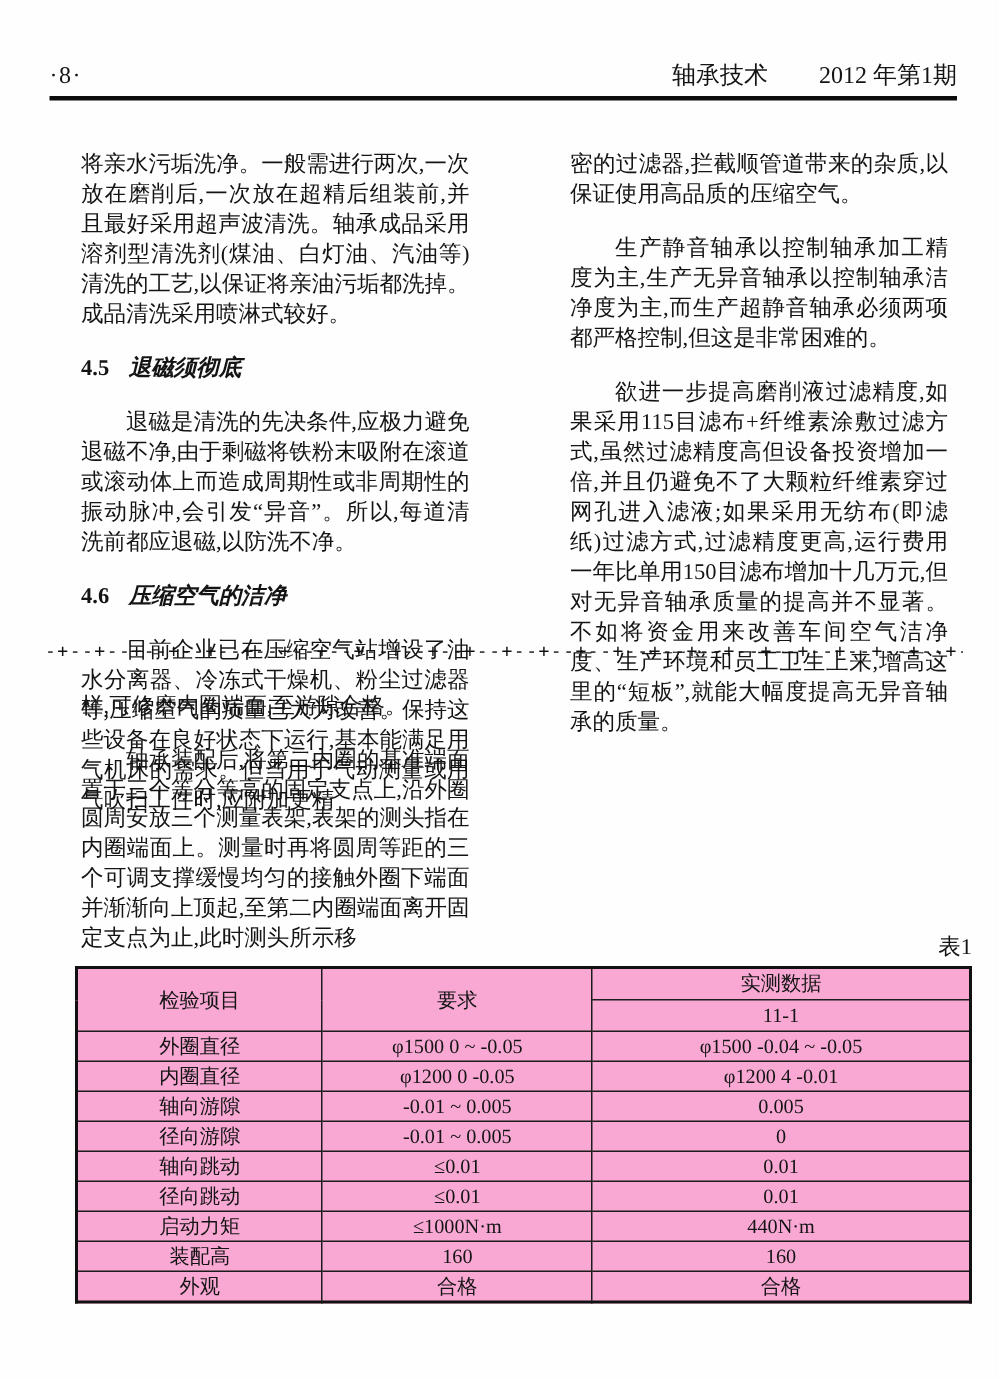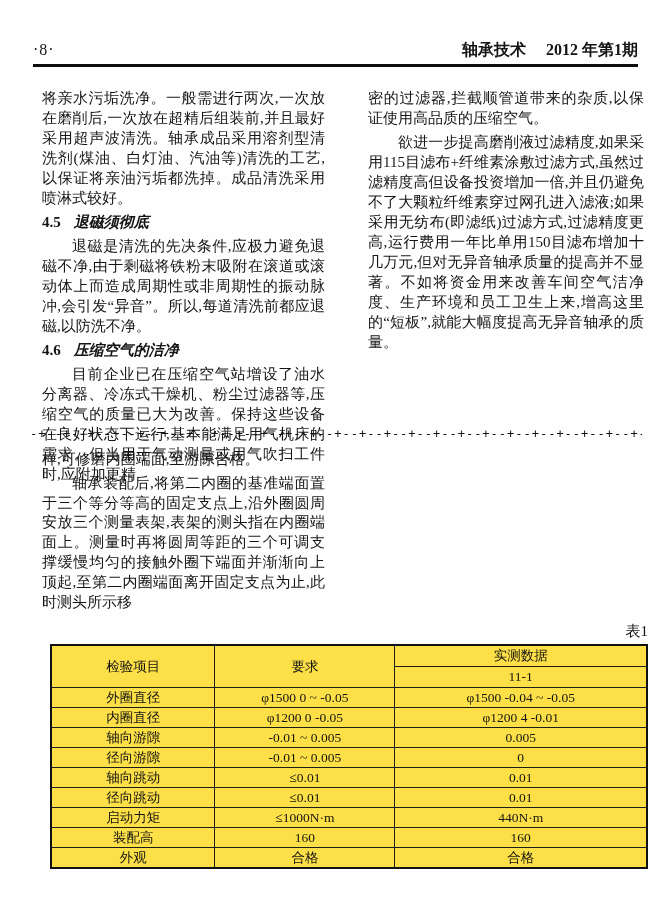--- a/index.html
+++ b/index.html
@@ -14,34 +14,34 @@
   .page{
     position:absolute;left:0;top:0;width:665px;height:920px;
     background:#fefefe;
   }
   
   .hdr{
     position:absolute;left:33px;top:40px;width:605px;
     display:flex;justify-content:space-between;align-items:baseline;
     font-size:16px;
   }
-  .hdr-right{display:flex;gap:20px;font-weight:700;}
+  .hdr-right{display:flex;gap:34px;font-weight:400;}
   .page-num{letter-spacing:1px;}
   .hdr-rule{
     position:absolute;left:33px;top:64px;width:605px;height:3px;background:#0d0d0d;
   }
   
   .col{
     position:absolute;top:84px;
     font-size:15px;line-height:20px;text-align:justify;
     text-justify:inter-ideograph;
   }
   .col-left{left:38px;width:291px;}
   .col-right{left:364px;width:284px;}
-  .col p{margin:4px;}
+  .col p{margin:16px;}
   .ind{text-indent:2em;}
   .subhead{
     font-style:italic;font-weight:600;margin:0;
   }
   .subhead .hnum{font-style:normal;margin-right:13px;font-weight:700;}
   .bighead{
     font-weight:700;font-size:16px;margin:0;font-style:normal;
   }
   .bighead .hnum{margin-right:15px;}
   
@@ -57,21 +57,21 @@
   
   .tbl-caption{
     position:absolute;left:50px;top:622px;width:598px;
     text-align:right;font-size:15px;
   }
   table.spec{
     position:absolute;left:50px;top:644px;width:598px;
     border-collapse:collapse;
     font-size:13.5px;
     table-layout:fixed;
-    background:#fde047;
+    background:#f9a8d4;
   }
   table.spec th,table.spec td{
     border:1px solid #1c1c1c;
     text-align:center;vertical-align:middle;
     font-weight:400;
     height:19px;padding:0 2px;
     overflow:hidden;white-space:nowrap;
   }
   table.spec{border:2px solid #111;}
   table.spec thead th{height:20px;}
@@ -93,20 +93,21 @@
   <div class="col col-left">
     <p>将亲水污垢洗净。一般需进行两次,一次放在磨削后,一次放在超精后组装前,并且最好采用超声波清洗。轴承成品采用溶剂型清洗剂(煤油、白灯油、汽油等)清洗的工艺,以保证将亲油污垢都洗掉。成品清洗采用喷淋式较好。</p>
     <p class="subhead"><span class="hnum">4.5</span><span>退磁须彻底</span></p>
     <p class="ind">退磁是清洗的先决条件,应极力避免退磁不净,由于剩磁将铁粉末吸附在滚道或滚动体上而造成周期性或非周期性的振动脉冲,会引发“异音”。所以,每道清洗前都应退磁,以防洗不净。</p>
     <p class="subhead"><span class="hnum">4.6</span><span>压缩空气的洁净</span></p>
     <p class="ind">目前企业已在压缩空气站增设了油水分离器、冷冻式干燥机、粉尘过滤器等,压缩空气的质量已大为改善。保持这些设备在良好状态下运行,基本能满足用气机床的需求。但当用于气动测量或用气吹扫工件时,应附加更精</p>
   </div>
 
   <div class="col col-right">
     <p>密的过滤器,拦截顺管道带来的杂质,以保证使用高品质的压缩空气。</p>
+    <p class="ind">生产静音轴承以控制轴承加工精度为主,生产无异音轴承以控制轴承洁净度为主,而生产超静音轴承必须两项都严格控制,但这是非常困难的。</p>
     <p class="ind">欲进一步提高磨削液过滤精度,如果采用115目滤布+纤维素涂敷过滤方式,虽然过滤精度高但设备投资增加一倍,并且仍避免不了大颗粒纤维素穿过网孔进入滤液;如果采用无纺布(即滤纸)过滤方式,过滤精度更高,运行费用一年比单用150目滤布增加十几万元,但对无异音轴承质量的提高并不显著。不如将资金用来改善车间空气洁净度、生产环境和员工卫生上来,增高这里的“短板”,就能大幅度提高无异音轴承的质量。</p>
   </div>
 
   <div class="joiner">-+--+--+--+--+--+--+--+--+--+--+--+--+--+--+--+--+--+--+--+--+--+--+--+--+--+--+--+--+--+--+--+--+--+--+--+--+--+--+--+--+--+--+--+--+--+--+--+--+--+-</div>
 
   <div class="col col-left cont">
     <p>样,可修磨内圈端面,至游隙合格。</p>
     <p class="ind">轴承装配后,将第二内圈的基准端面置于三个等分等高的固定支点上,沿外圈圆周安放三个测量表架,表架的测头指在内圈端面上。测量时再将圆周等距的三个可调支撑缓慢均匀的接触外圈下端面并渐渐向上顶起,至第二内圈端面离开固定支点为止,此时测头所示移</p>
   </div>
 

